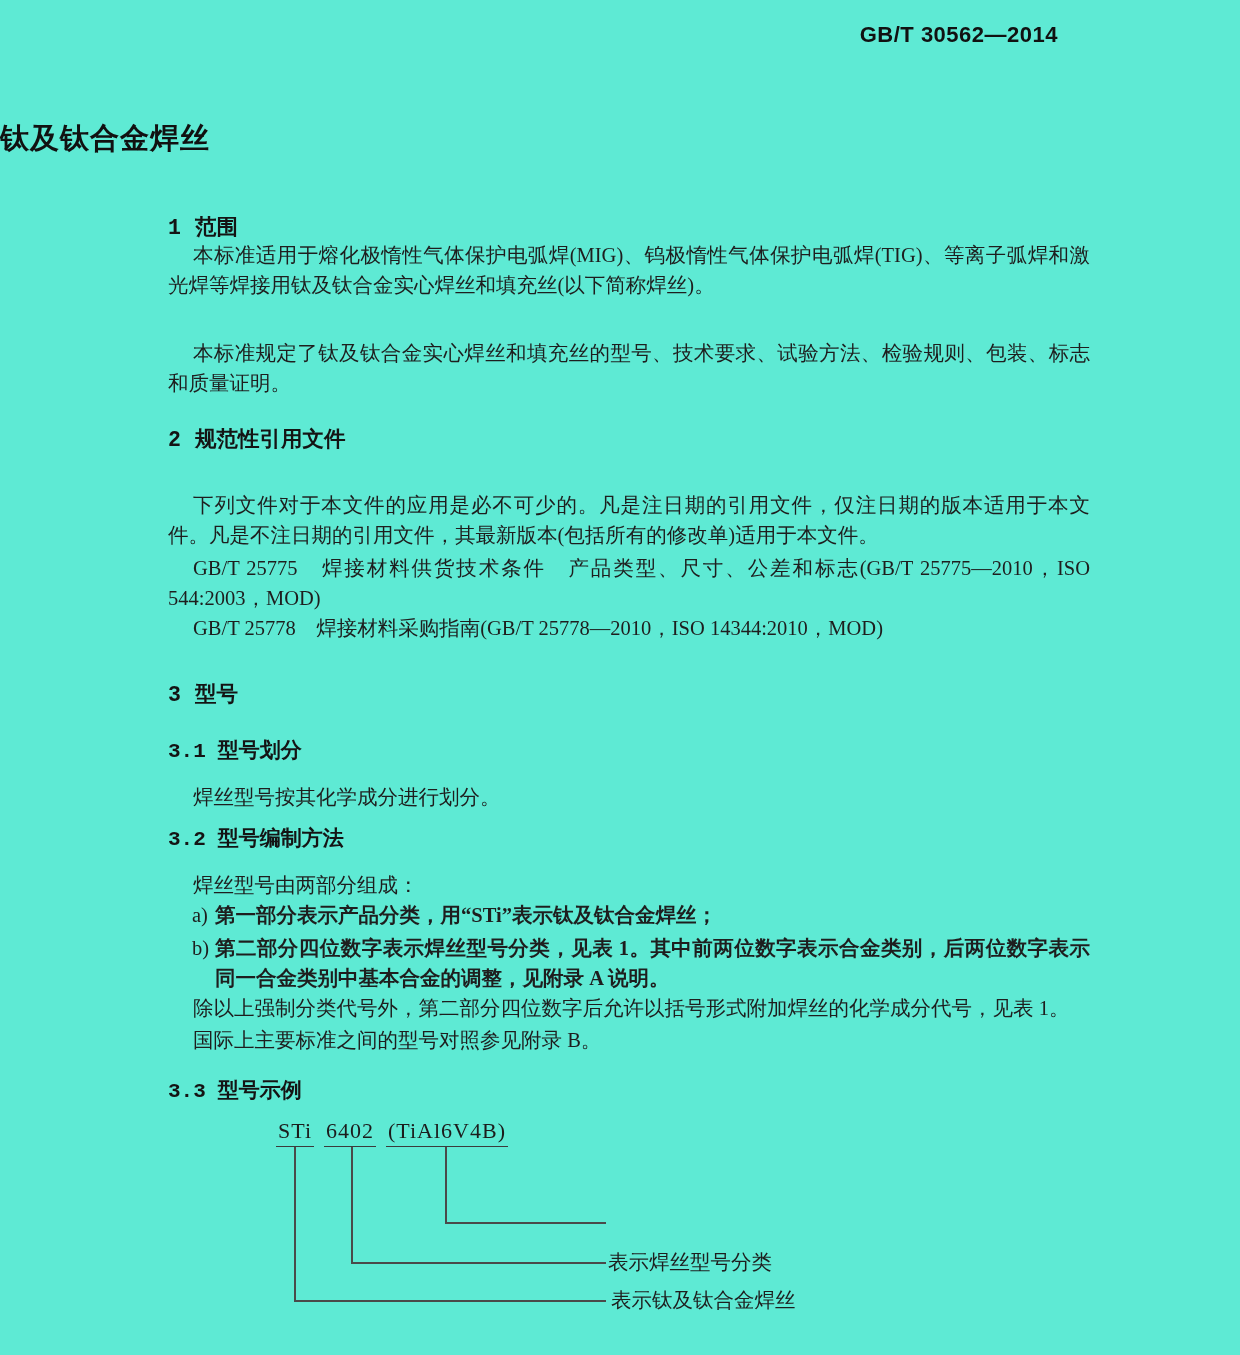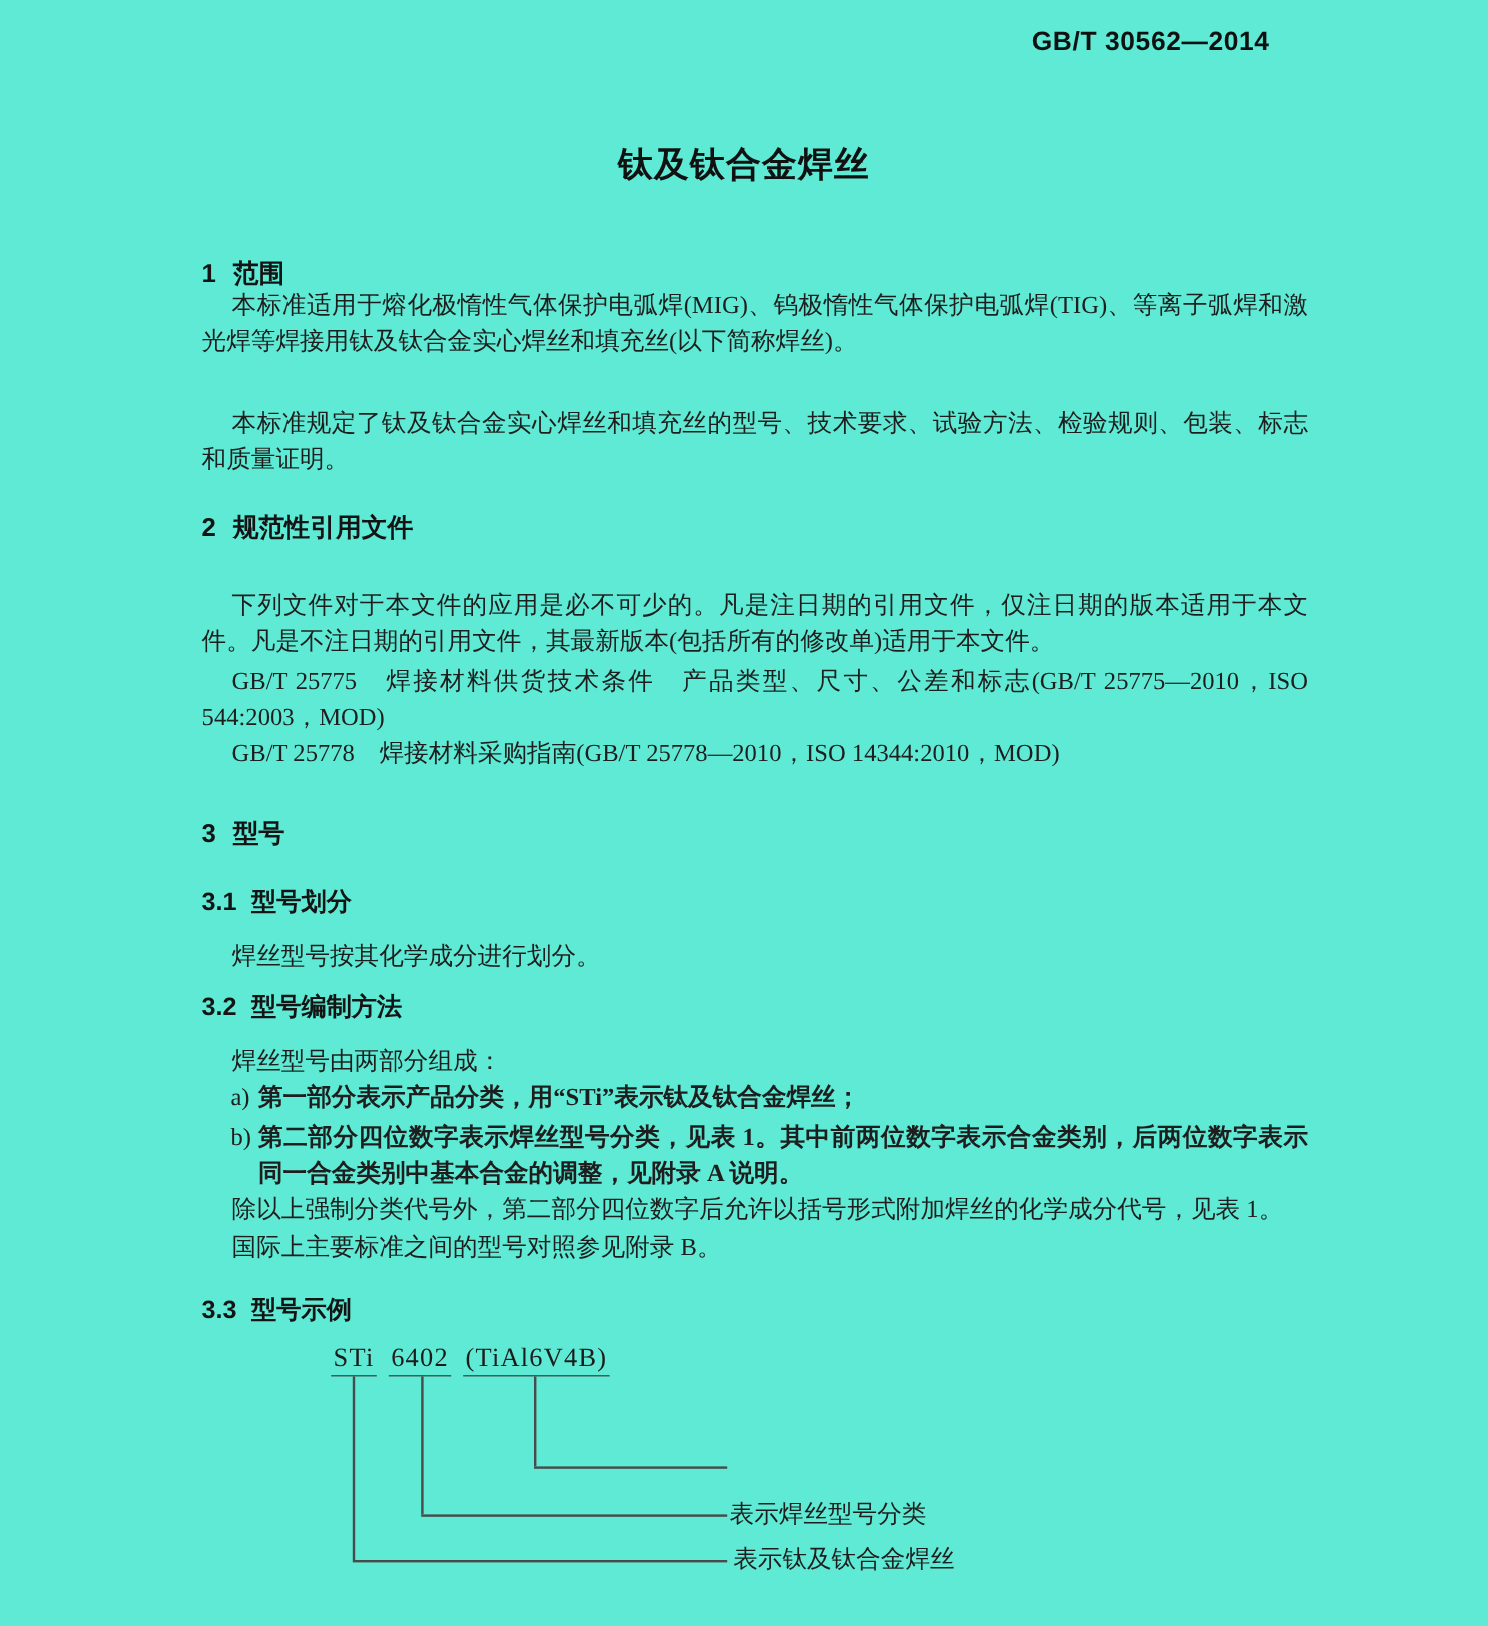--- a/index.html
+++ b/index.html
@@ -12,32 +12,32 @@
     overflow:hidden;
   }
   .std-number{
     position:absolute;top:22px;right:182px;
     font-family:"Liberation Sans", sans-serif;
     font-weight:bold;font-size:22px;letter-spacing:0.5px;
     color:#111;
   }
   .doc-title{
     margin:0;padding-top:118px;
-    text-align:center;
+    text-align:left;
     font-family:"Liberation Sans", sans-serif;
     font-weight:bold;font-size:29px;line-height:40px;
     letter-spacing:1px;color:#111;
   }
   .content{
     margin-left:168px;
     width:922px;
   }
   h2.sec, h3.subsec{
     margin:0;color:#141414;
-    font-family:Liberation Sans, sans-serif;
+    font-family:Liberation Mono, monospace;
     font-weight:bold;
   }
   h2.sec{font-size:21.5px;line-height:24px;}
   h3.subsec{font-size:21px;line-height:24px;}
   .sec-num{margin-right:14px;}
   .subsec-num{margin-right:12px;}
   p.para{
     margin:0;
     font-size:20.5px;line-height:30px;
     text-indent:25px;

